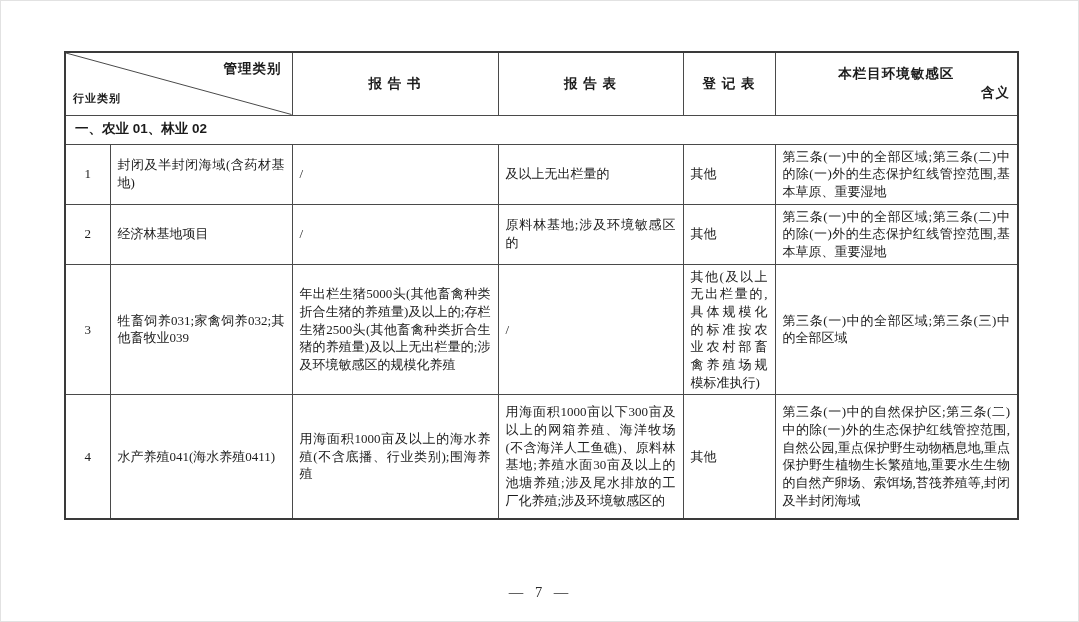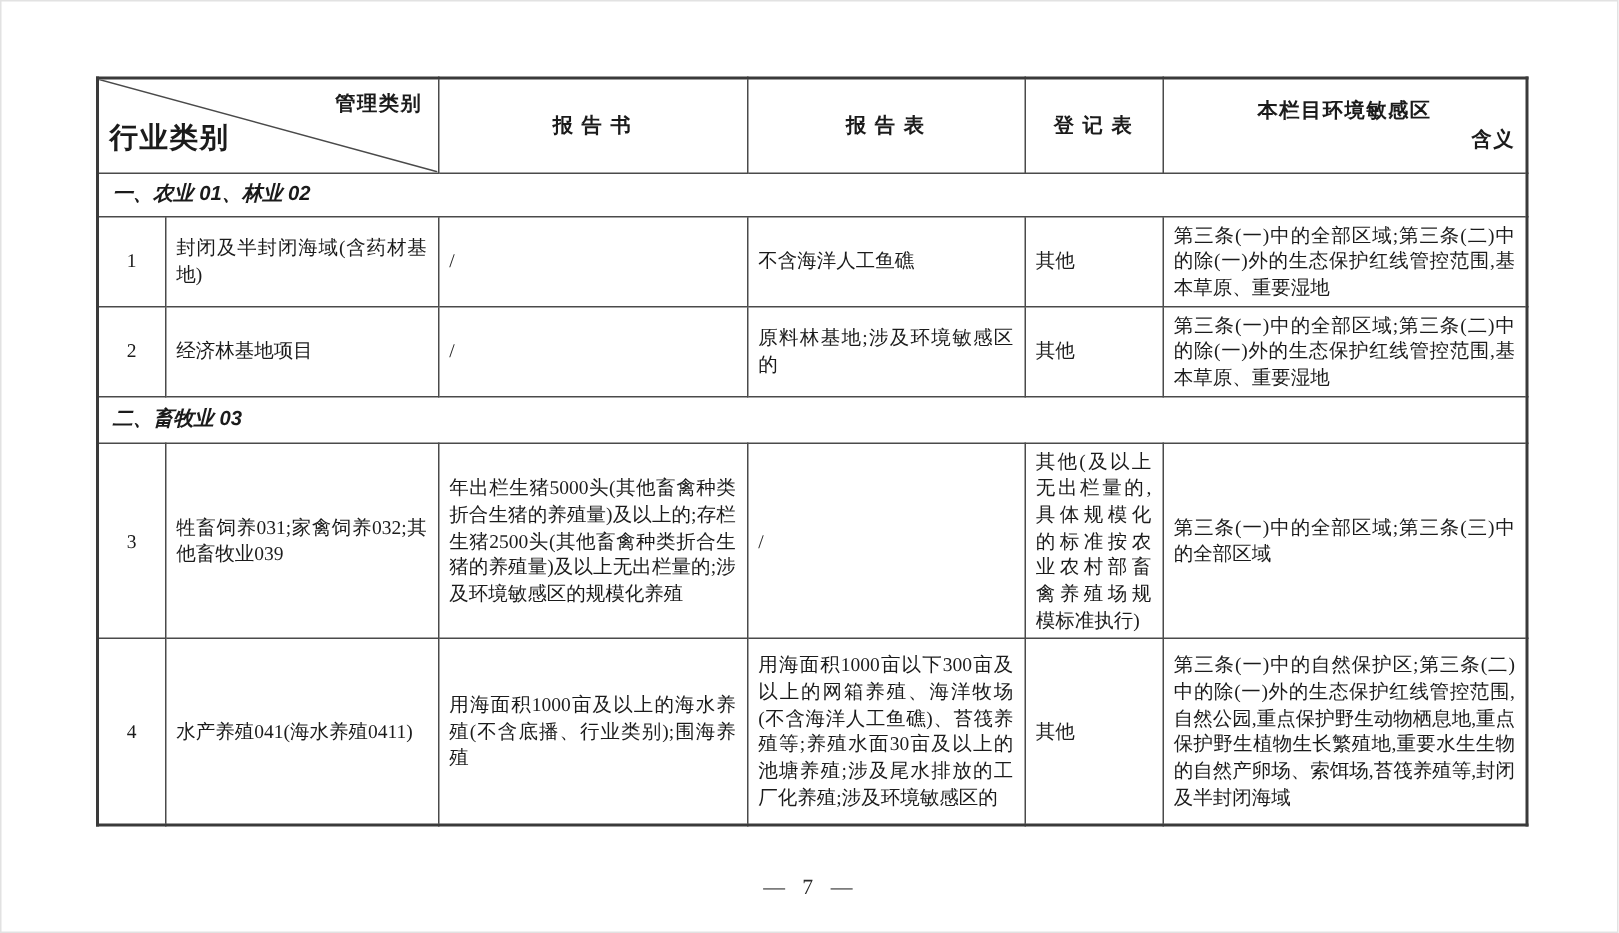--- a/index.html
+++ b/index.html
@@ -39,39 +39,38 @@
     text-align:center;
     font-size:13.5px;
     letter-spacing:1px;
   }
   .section-title{
     font-family:"Liberation Sans","DejaVu Sans",sans-serif;
     font-weight:bold;
     font-size:13.5px;
     text-align:left;
     padding-left:9px;
-    font-style:italic;
   }
   .diag-cell{
     position:relative;
     padding:0;
     text-align:right;
   }
   .diag-cell svg{
     position:absolute;left:0;top:0;width:100%;height:100%;display:block;
   }
   .diag-top{
     position:absolute;top:7px;right:10px;
     font-family:"Liberation Sans","DejaVu Sans",sans-serif;
     font-weight:bold;font-size:13.5px;letter-spacing:1px;
   }
   .diag-bottom{
     position:absolute;bottom:9px;left:7px;
     font-family:"Liberation Sans","DejaVu Sans",sans-serif;
-    font-weight:bold;font-size:19px;letter-spacing:1px;
+    font-weight:bold;font-size:11px;letter-spacing:1px;
   }
   .sens-line2{display:block;text-align:right;}
   .footer{
     position:absolute;left:63px;top:583px;width:953px;
     text-align:center;
     font-size:14.5px;
     letter-spacing:4px;
     color:#2a2a2a;
   }
 </style>
@@ -108,53 +107,50 @@
     </tr>
 
     <tr style="height:29px">
       <td colspan="6" class="section-title">一、农业 01、林业 02</td>
     </tr>
 
     <tr style="height:54px">
       <td class="num">1</td>
       <td class="jst">封闭及半封闭海域(含药材基地)</td>
       <td>/</td>
-      <td class="jst">不含海洋人工鱼礁</td>
+      <td class="jst">及以上无出栏量的</td>
       <td>其他</td>
       <td class="jst">第三条(一)中的全部区域;第三条(二)中的除(一)外的生态保护红线管控范围,基本草原、重要湿地</td>
     </tr>
 
     <tr style="height:53px">
       <td class="num">2</td>
       <td class="jst">经济林基地项目</td>
       <td>/</td>
       <td class="jst">原料林基地;涉及环境敏感区的</td>
       <td>其他</td>
       <td class="jst">第三条(一)中的全部区域;第三条(二)中的除(一)外的生态保护红线管控范围,基本草原、重要湿地</td>
     </tr>
 
-    <tr style="height:31px">
-      <td colspan="6" class="section-title">二、畜牧业 03</td>
-    </tr>
 
     <tr style="height:129px">
       <td class="num">3</td>
       <td class="jst">牲畜饲养031;家禽饲养032;其他畜牧业039</td>
       <td class="jst">年出栏生猪5000头(其他畜禽种类折合生猪的养殖量)及以上的;存栏生猪2500头(其他畜禽种类折合生猪的养殖量)及以上无出栏量的;涉及环境敏感区的规模化养殖</td>
       <td>/</td>
       <td class="jst">其他(及以上无出栏量的,具体规模化的标准按农业农村部畜禽养殖场规模标准执行)</td>
       <td class="jst">第三条(一)中的全部区域;第三条(三)中的全部区域</td>
     </tr>
 
 
     <tr style="height:124px">
       <td class="num">4</td>
       <td class="jst">水产养殖041(海水养殖0411)</td>
       <td class="jst">用海面积1000亩及以上的海水养殖(不含底播、行业类别);围海养殖</td>
-      <td class="jst">用海面积1000亩以下300亩及以上的网箱养殖、海洋牧场(不含海洋人工鱼礁)、苔筏养殖等;养殖水面30亩及以上的池塘养殖;涉及尾水排放的工厂化养殖;涉及环境敏感区的</td>
+      <td class="jst">用海面积1000亩以下300亩及以上的网箱养殖、海洋牧场(不含海洋人工鱼礁)、原料林基地;养殖水面30亩及以上的池塘养殖;涉及尾水排放的工厂化养殖;涉及环境敏感区的</td>
       <td>其他</td>
       <td class="jst">第三条(一)中的自然保护区;第三条(二)中的除(一)外的生态保护红线管控范围,自然公园,重点保护野生动物栖息地,重点保护野生植物生长繁殖地,重要水生生物的自然产卵场、索饵场,苔筏养殖等,封闭及半封闭海域</td>
     </tr>
   </tbody>
     </table>
 </div>
 
 <div class="footer">— 7 —</div>
 
 </body></html>

